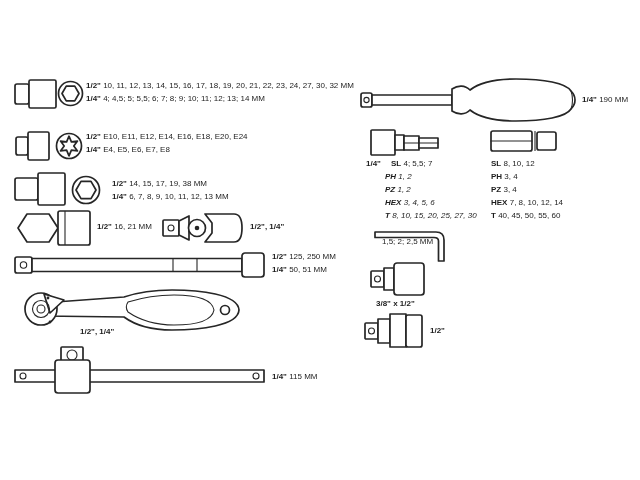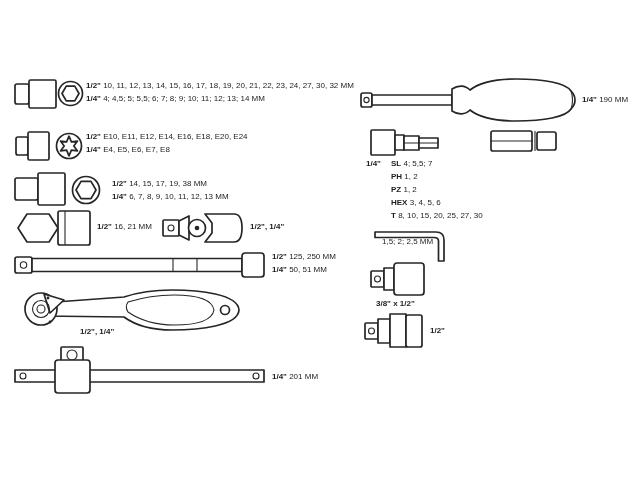--- a/index.html
+++ b/index.html
@@ -8,21 +8,21 @@
   .icon{position:absolute;}
   .icon svg{display:block;overflow:visible;}
   .ln{fill:none;stroke:var(--line,#262626);stroke-width:1.7;stroke-linejoin:round;stroke-linecap:round;}
   .lnf{fill:#fff;stroke:var(--line,#262626);stroke-width:1.7;stroke-linejoin:round;stroke-linecap:round;}
   .t1{stroke-width:1.1;}
   .dot{fill:var(--line,#262626);stroke:none;}
   .lbl{position:absolute;font-size:8px;line-height:13px;color:#1c1c1c;white-space:nowrap;}
   .lbl b{font-weight:bold;}
   .bitrow{white-space:nowrap;}
   .bitrow .sz{display:inline-block;width:25px;}
-  .bitrow.ind{margin-left:25px;}
+  .bitrow.ind{margin-left:19px;font-style:italic;}
 </style>
 </head>
 <body>
 
 <div id="stage">
 
   <div class="icon" style="left:14px;top:79px">
     <svg width="44" height="30">
       <rect class="lnf" x="1" y="5" width="14" height="20" rx="2"></rect>
       <rect class="lnf" x="15" y="1" width="27" height="28" rx="1.5"></rect>
@@ -133,21 +133,21 @@
     <svg width="252" height="52">
       <rect class="lnf" x="1" y="26" width="249" height="12"></rect>
       <circle class="ln t1" cx="9" cy="32" r="3"></circle>
       <circle class="ln t1" cx="242" cy="32" r="3"></circle>
       <rect class="lnf" x="47" y="3" width="22" height="18" rx="1"></rect>
       <circle class="ln t1" cx="58" cy="11" r="5"></circle>
       <rect class="lnf" x="41" y="16" width="35" height="33" rx="3"></rect>
     </svg>
   </div>
   <div class="lbl" style="left:272px;top:370px">
-    <b>1/4"</b> <span>201 MM</span>
+    <b>1/4"</b> <span>115 MM</span>
   </div>
 
   <div class="icon" style="left:360px;top:76px">
     <svg width="220" height="48">
       <rect class="lnf" x="1" y="17" width="11" height="14" rx="2"></rect>
       <circle class="ln t1" cx="6.5" cy="24" r="2.6"></circle>
       <rect class="lnf" x="12" y="19" width="80" height="10"></rect>
       <path class="lnf" d="M92,13 C98,9 105,9 110,14 C120,6 138,3 156,3 C184,3 206,7 211,15 C214,18 215,21 215,24 C215,27 214,30 211,33 C206,41 184,45 156,45 C138,45 120,42 110,34 C105,39 98,39 92,35 Z"></path>
       <path class="ln t1" d="M211,15 C213,20 213,28 211,33"></path>
     </svg>
@@ -175,20 +175,27 @@
     </svg>
   </div>
 
   <div class="lbl" style="left:366px;top:157px">
     <div class="bitrow"><b class="sz">1/4"</b><b>SL</b> <span>4; 5,5; 7</span></div>
     <div class="bitrow ind"><b>PH</b> <span>1, 2</span></div>
     <div class="bitrow ind"><b>PZ</b> <span>1, 2</span></div>
     <div class="bitrow ind"><b>HEX</b> <span>3, 4, 5, 6</span></div>
     <div class="bitrow ind"><b>T</b> <span>8, 10, 15, 20, 25, 27, 30</span></div>
   </div>
+  <div class="lbl" style="left:491px;top:157px">
+    <div class="bitrow"><b>SL</b> <span>8, 10, 12</span></div>
+    <div class="bitrow"><b>PH</b> <span>3, 4</span></div>
+    <div class="bitrow"><b>PZ</b> <span>3, 4</span></div>
+    <div class="bitrow"><b>HEX</b> <span>7, 8, 10, 12, 14</span></div>
+    <div class="bitrow"><b>T</b> <span>40, 45, 50, 55, 60</span></div>
+  </div>
 
   <div class="icon" style="left:374px;top:231px">
     <svg width="76" height="32">
       <path class="lnf" d="M1,1 L62,1 Q70,1 70,9 L70,30 L64.5,30 L64.5,10 Q64.5,6.5 60,6.5 L1,6.5 Z"></path>
     </svg>
   </div>
   <div class="lbl" style="left:382px;top:235px">
     <span>1,5; 2; 2,5 MM</span>
   </div>
 

